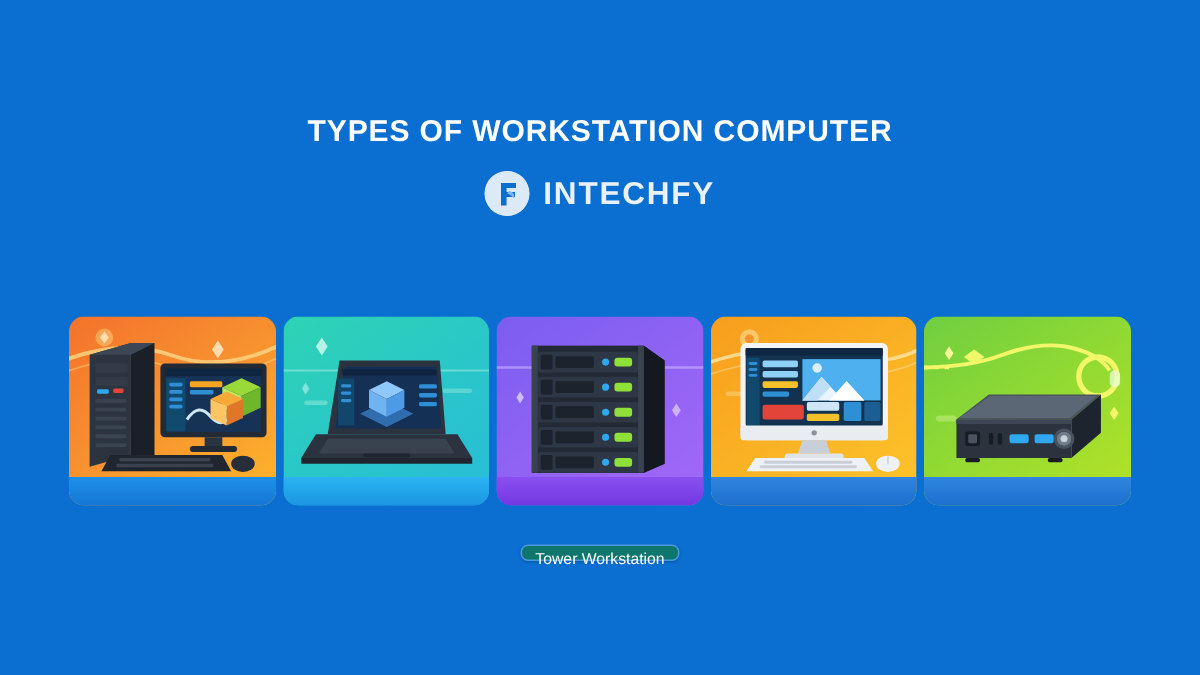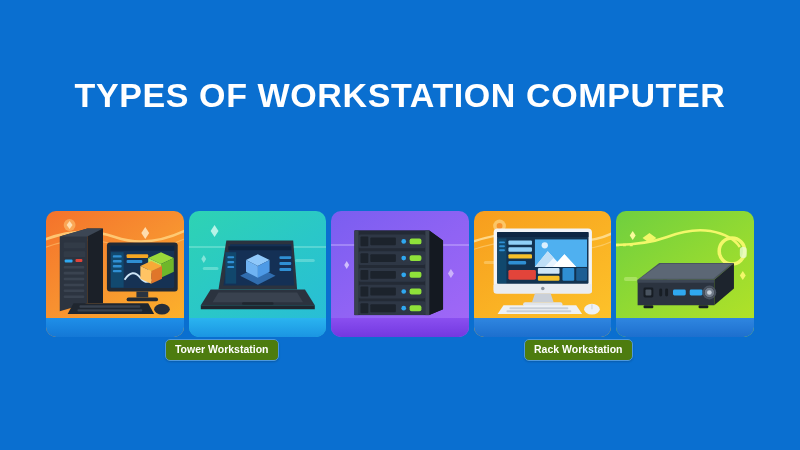--- a/index.html
+++ b/index.html
@@ -7,21 +7,21 @@
   body {
     background:#0a6fd0;
     font-family:"Liberation Sans", sans-serif;
     position:relative;
   }
 
   
   .header { width:100%; padding-top:78px; text-align:center; }
   .title {
     color:#ffffff;
-    font-size:34px;
+    font-size:20px;
     font-weight:bold;
     letter-spacing:0.6px;
     line-height:1;
     text-transform:uppercase;
     font-family:"Liberation Sans", sans-serif;
   }
   .brand {
     margin-top:16px;
     display:flex;
     align-items:center;
@@ -77,38 +77,49 @@
     position:absolute;
     left:46px;
     top:339px;
     width:708px;
     height:22px;
     display:flex;
     gap:5px;
   }
   .label-slot { flex:1 1 0; display:flex; justify-content:center; }
   .pill {
-    background:#4d7c0f;
+    background:#0f766e;
     border:1px solid #4d98de;
     border-radius:5px;
     color:#ffffff;
     font-size:10.5px;
-    font-weight:bold;
+    font-weight:normal;
     padding:4px 9px 5px;
     white-space:nowrap;
     line-height:1;
     box-shadow:0 1px 2px rgba(0,0,0,.18);
+    margin-top:24px;
   }
 </style>
 </head>
 <body>
 
 <div class="header">
   <div class="title">TYPES OF WORKSTATION COMPUTER</div>
 
+  <div class="brand">
+    <span class="brand-mark">
+      <svg width="30" height="30" viewBox="0 0 30 30">
+        <circle cx="15" cy="15" r="15" fill="#dce9f7"></circle>
+        <path d="M11 8 h10 v3.4 h-6.3 v2.6 h5.6 v3.3 h-5.6 V23 H11 Z" fill="#0a6fd0"></path>
+        <path d="M16.5 13.2 q4 1.4 3.2 5.1 q-2.4 -2.6 -4.6 -3.3 Z" fill="#7fb6e8"></path>
+      </svg>
+    </span>
+    <span class="brand-name">INTECHFY</span>
+  </div>
 </div>
 
 <div class="cards">
 
   <div class="card">
     <div class="card-bg" style="background:linear-gradient(145deg,#f4722b 0%,#f79030 45%,#fdb72a 100%);"></div>
     <div class="deco">
       <svg width="100%" height="100%" viewBox="0 0 140 126" preserveAspectRatio="none">
         <path d="M-5 30 Q35 14 70 26 T145 18" stroke="#ffd27f" stroke-width="2.6" fill="none" opacity=".85"></path>
         <path d="M-5 38 Q35 22 70 34 T145 26" stroke="#ffd27f" stroke-width="1.2" fill="none" opacity=".5"></path>
@@ -383,16 +394,13 @@
     </div>
     <div class="shelf" style="background:linear-gradient(180deg,#2f86e0 0%,#1d6fce 100%);"></div>
   </div>
 
 </div>
 
 <div class="labels">
   <div class="label-slot">
     <span class="pill">Tower Workstation</span>
   </div>
-  <div class="label-slot">
-    <span class="pill">Rack Workstation</span>
-  </div>
 </div>
 
 </body></html>

